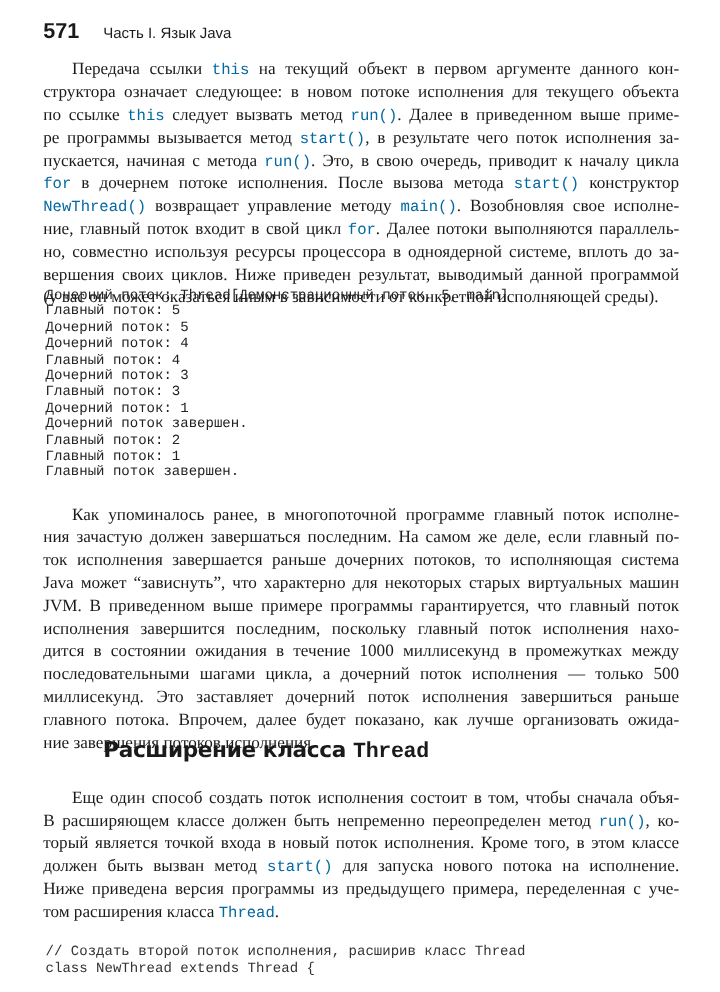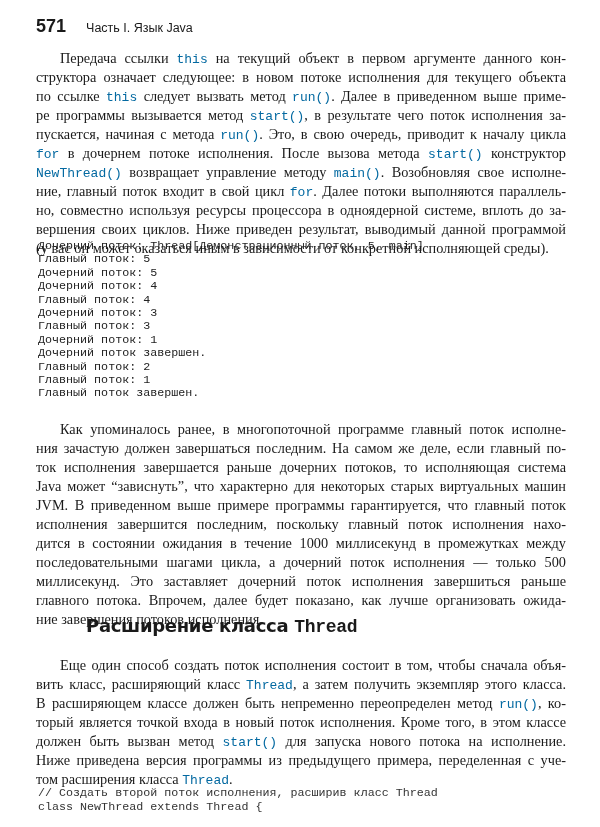--- a/index.html
+++ b/index.html
@@ -69,21 +69,20 @@
     <div class="line"><span>главного потока. Впрочем, далее будет показано, как лучше организовать ожида-</span></div>
     <div class="line last"><span>ние завершения потоков исполнения.</span></div>
   </div>
 
 <div class="section-title">
   <span>Расширение класса </span><span class="mono-title">Thread</span>
 </div>
 
 <div class="para" id="p3" style="top:656px;">
     <div class="line indent"><span>Еще один способ создать поток исполнения состоит в том, чтобы сначала объя-</span></div>
-    <div class="line"><span>вить класс, расширяющий класс </span><span class="mono">Thread</span><span>, а затем получить экземпляр этого класса.</span></div>
     <div class="line"><span>В расширяющем классе должен быть непременно переопределен метод </span><span class="mono">run()</span><span>, ко-</span></div>
     <div class="line"><span>торый является точкой входа в новый поток исполнения. Кроме того, в этом классе</span></div>
     <div class="line"><span>должен быть вызван метод </span><span class="mono">start()</span><span> для запуска нового потока на исполнение.</span></div>
     <div class="line"><span>Ниже приведена версия программы из предыдущего примера, переделенная с уче-</span></div>
     <div class="line last"><span>том расширения класса </span><span class="mono">Thread</span><span>.</span></div>
   </div>
 
 <div class="code-block" id="code">
     <div class="line">// Создать второй поток исполнения, расширив класс Thread</div>
     <div class="line">class NewThread extends Thread {</div>

